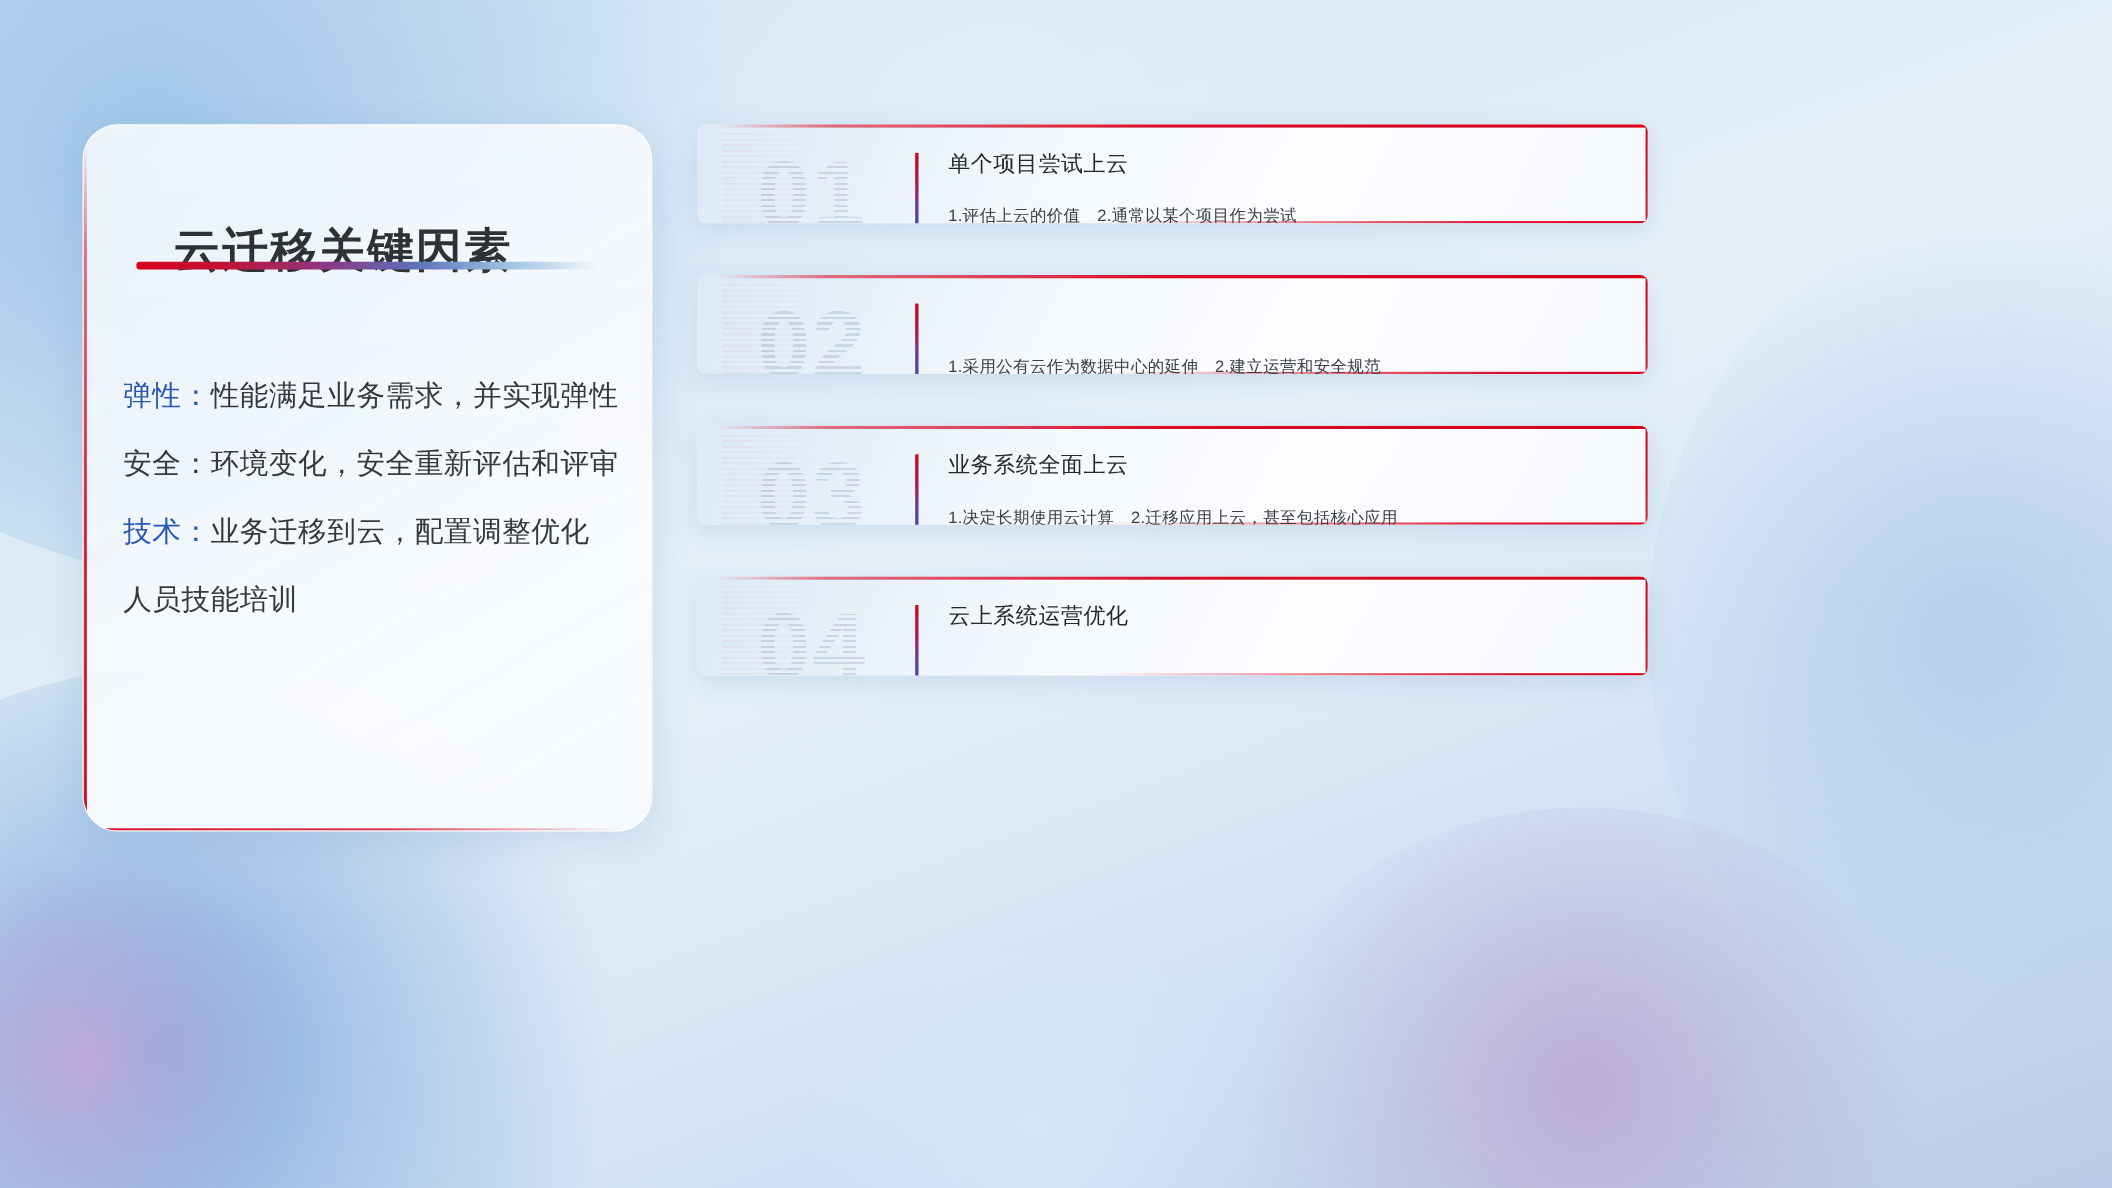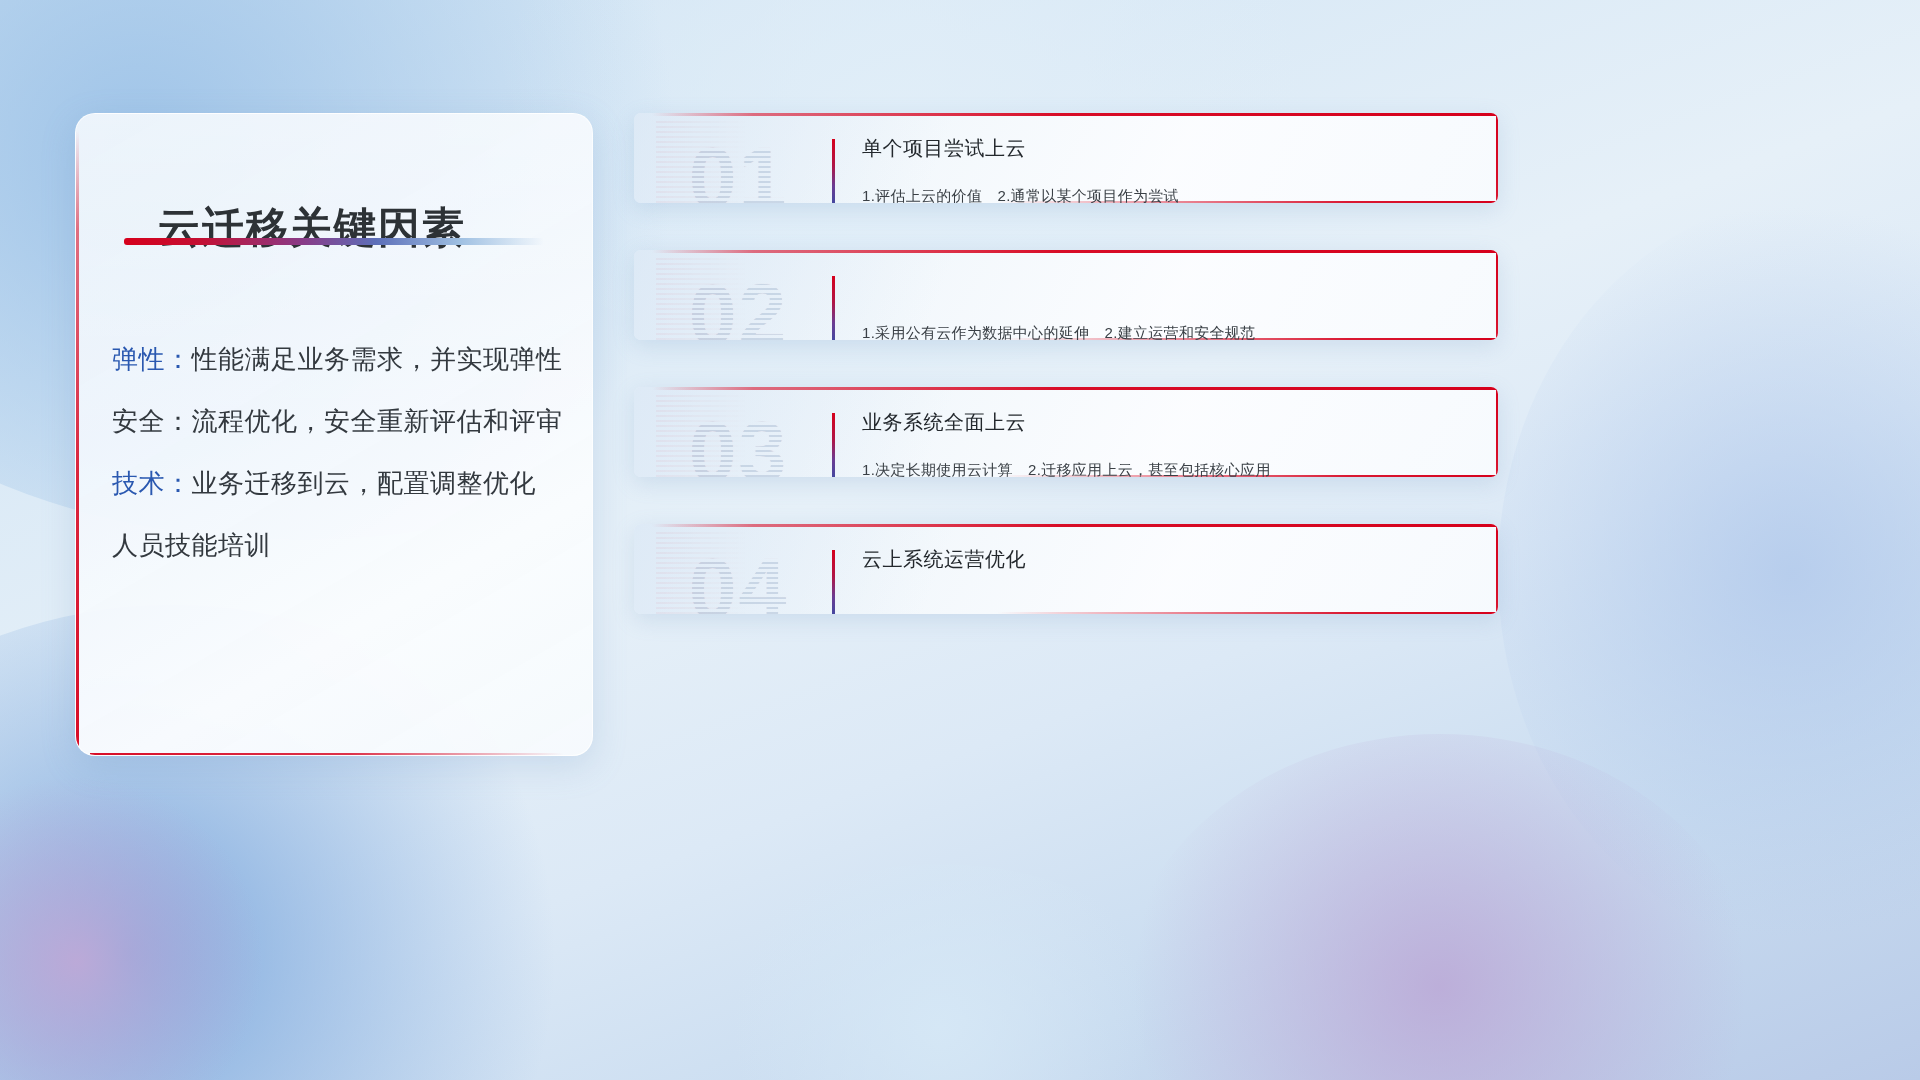--- a/index.html
+++ b/index.html
@@ -23,21 +23,21 @@
   .b6{right:-12%;top:18%;width:34%;height:70%;border-radius:50%;
       background:radial-gradient(circle at 45% 50%,rgba(176,200,235,.8),rgba(176,200,235,0) 70%);}
   .b7{left:22%;top:-18%;width:50%;height:52%;border-radius:50%;
       background:radial-gradient(circle at 50% 60%,rgba(225,238,248,.95),rgba(225,238,248,0) 70%);}
   .b8{left:36%;bottom:-10%;width:26%;height:30%;border-radius:50%;
       background:radial-gradient(circle at 50% 50%,rgba(214,232,246,.9),rgba(214,232,246,0) 70%);}
 
   
   #left{
     position:absolute;left:75px;top:113px;width:516px;height:641px;
-    border-radius:20px;
+    border-radius:32px;
     background:linear-gradient(150deg,rgba(228,239,249,.96) 0%,rgba(240,246,252,.95) 35%,rgba(250,252,254,.96) 72%,rgba(246,250,253,.95) 100%);
     border:1px solid rgba(255,255,255,.85);
     box-shadow:0 10px 34px rgba(110,150,195,.22);
     overflow:hidden;
   }
   #left .edge{position:absolute;left:0;top:16px;bottom:2px;width:2.5px;
     background:linear-gradient(180deg,rgba(214,0,28,0) 0%,rgba(214,0,28,.55) 16%,rgba(214,0,28,.85) 55%,rgba(214,0,28,.95) 100%);
     border-bottom-left-radius:22px;}
   #left .edgeb{position:absolute;left:14px;right:28px;bottom:0;height:2.5px;
     background:linear-gradient(90deg,rgba(214,0,28,.95) 0%,rgba(214,0,28,.8) 55%,rgba(214,0,28,0) 100%);}
@@ -115,21 +115,21 @@
 <section id="left">
   <div class="sheen"></div>
   <div class="edge"></div>
   <div class="edgeb"></div>
 
   <h1 id="panel-title">云迁移关键因素</h1>
   <div id="title-rule"></div>
 
   <div id="panel-list">
       <div class="pitem"><span class="plabel">弹性：</span><span class="ptext">性能满足业务需求，并实现弹性</span></div>
-      <div class="pitem"><span class="plabel dark">安全：</span><span class="ptext">流程优化，安全重新评估和评审</span></div>
+      <div class="pitem"><span class="plabel dark">安全：</span><span class="ptext">环境变化，安全重新评估和评审</span></div>
       <div class="pitem"><span class="plabel">技术：</span><span class="ptext">业务迁移到云，配置调整优化</span></div>
       <div class="pitem"><span class="ptext">人员技能培训</span></div>
     </div>
 </section>
 
 <section id="cards">
     <article class="card">
       <div class="glow"></div>
       <div class="topline"></div>
       <div class="rightline"></div>

